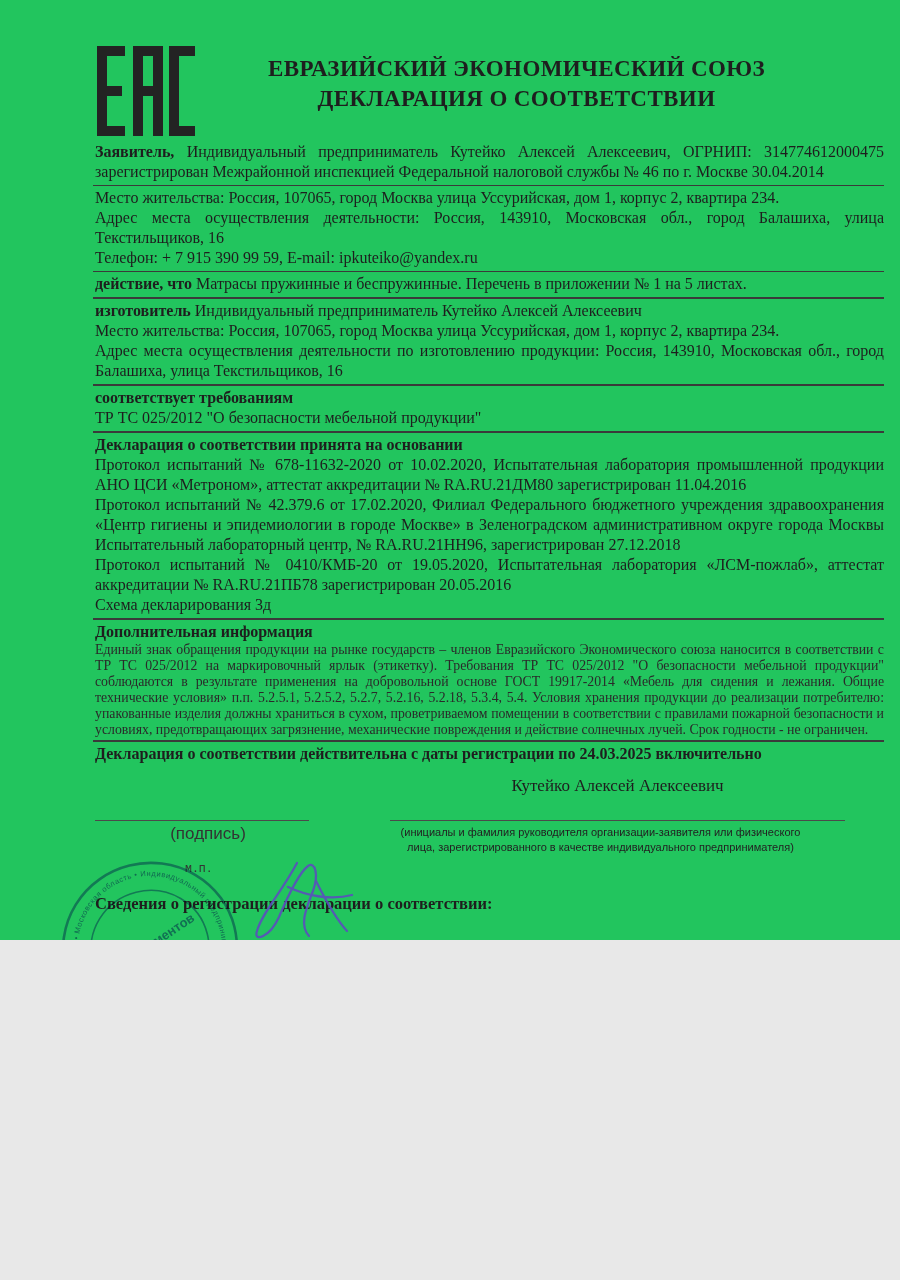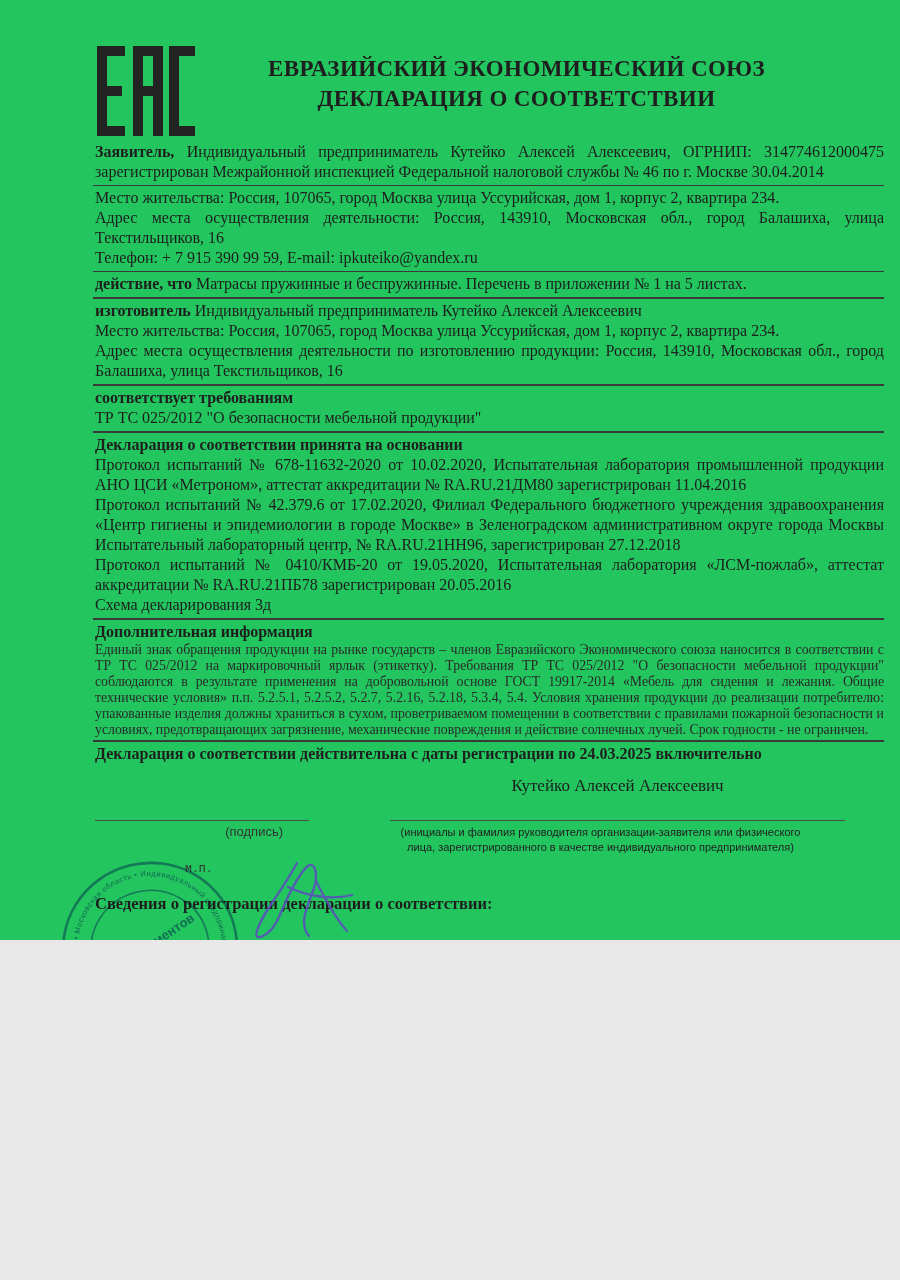--- a/index.html
+++ b/index.html
@@ -23,22 +23,22 @@
   .rule.thin{border-top-width:1.4px;}
   .mt2{margin-top:2px;}
   .small-body{font-size:13.8px; line-height:15.9px; text-align:justify; color:#2a2a2a;}
   .bold-line{font-weight:bold; font-size:16px; line-height:20px;}
   
   .sig-block{position:relative; height:118px; margin-top:4px;}
   .sig-name{position:absolute; left:295px; top:8px; width:455px; text-align:center; font-size:17px;}
   .sig-line{position:absolute; top:52px; border-top:1.6px solid #4a4a4a; height:0;}
   .sig-line.left{left:0; width:214px;}
   .sig-line.right{left:295px; width:455px;}
-  .sig-caption-left{position:absolute; left:38px; top:56px; width:150px; text-align:right;
-    font-family:"Liberation Sans",sans-serif; font-size:13px; color:#333;}
+  .sig-caption-left{position:absolute; left:38px; top:56px; width:150px; text-align:center;
+    font-family:"Liberation Sans",sans-serif; font-size:17px; color:#333;}
   .sig-mp{position:absolute; left:90px; top:94px; font-family:Liberation Mono, monospace;
     font-size:11.5px; color:#333;}
   .sig-caption-right{position:absolute; left:278px; top:57px; width:455px; text-align:center;
     font-family:"Liberation Sans",sans-serif; font-size:11px; line-height:14.5px; color:#222;}
   
   .reg-header{font-weight:bold; font-size:16.5px; margin-top:8px;}
   .reg-number{font-weight:bold; font-size:16.5px; margin-top:30px;}
   .reg-date{font-weight:bold; font-size:16.5px; margin-top:28px;}
   
   .stamp{position:absolute; left:50px; top:853px; width:200px; height:192px;

